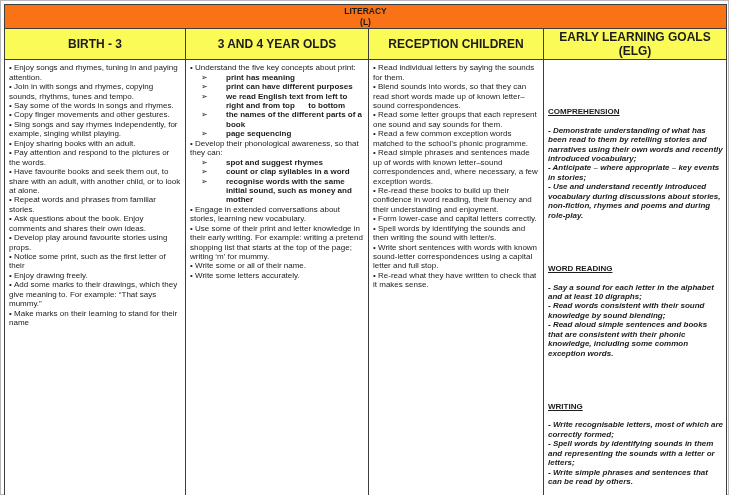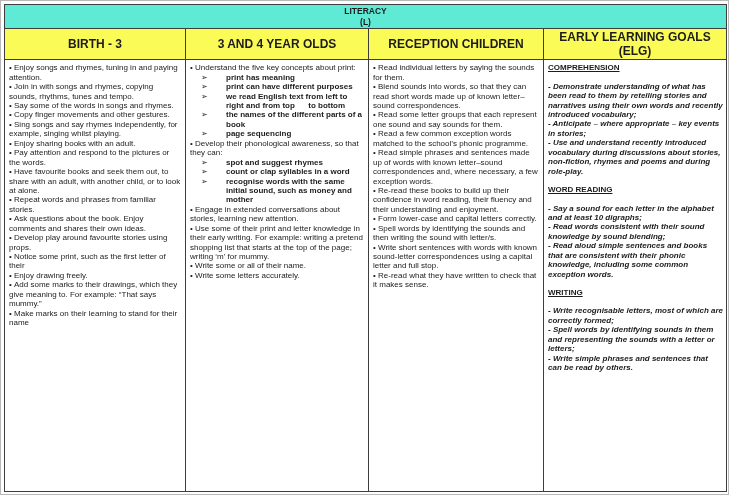--- a/index.html
+++ b/index.html
@@ -20,21 +20,21 @@
     position: absolute; left: 3px; top: 3px;
     width: 722px; height: 488px;
     border-collapse: collapse;
     table-layout: fixed;
   }
   table.eyfs td {
     border: 1px solid #3d3d3d;
     box-sizing: border-box;
   }
   .title-cell {
-    background: #5eead4;
+    background: #f97316;
     text-align: center;
     font-weight: bold;
     font-size: 8.5px;
     line-height: 1.25;
     height: 22px;
     padding: 1px 18px;
   }
   .col-header {
     background: #fbfb58;
     text-align: center;
@@ -49,21 +49,21 @@
     padding: 3px 3px 3px 4px;
     font-size: 8px;
     line-height: 1.18;
   }
   .bullet-item { margin: 0; }
   .marker { display: inline; }
   .sub-item { display: flex; padding-left: 11px; }
   .sub-marker { flex: none; width: 25px; }
   .sub-text { flex: 1; font-weight: bold; }
   .elg-cell { font-weight: bold; font-style: italic; }
-  .elg-section { margin-bottom: 9px; }
+  .elg-section { margin-bottom: 9px; margin-top: 44px; }
   .elg-heading {
     font-style: normal;
     text-decoration: underline;
     margin-bottom: 9px;
   }
   .elg-item { margin: 0; }
 </style>
 </head>
 <body>
 
@@ -134,21 +134,21 @@
               <div class="sub-text">spot and suggest rhymes</div>
             </div>
             <div class="sub-item">
               <span class="sub-marker">➢</span>
               <div class="sub-text">count or clap syllables in a word</div>
             </div>
             <div class="sub-item">
               <span class="sub-marker">➢</span>
               <div class="sub-text">recognise words with the same initial sound, such as money and mother</div>
             </div>
-            <div class="bullet-item"><span class="marker">•&nbsp;</span><span>Engage in extended conversations about stories, learning new attention.</span></div>
+            <div class="bullet-item"><span class="marker">•&nbsp;</span><span>Engage in extended conversations about stories, learning new vocabulary.</span></div>
             <div class="bullet-item"><span class="marker">•&nbsp;</span><span>Use some of their print and letter knowledge in their early writing. For example: writing a pretend shopping list that starts at the top of the page; writing ‘m’ for mummy.</span></div>
             <div class="bullet-item"><span class="marker">•&nbsp;</span><span>Write some or all of their name.</span></div>
             <div class="bullet-item"><span class="marker">•&nbsp;</span><span>Write some letters accurately.</span></div>
           </td>
       <td class="body-cell">
             <div class="bullet-item"><span class="marker">•&nbsp;</span><span>Read individual letters by saying the sounds for them.</span></div>
             <div class="bullet-item"><span class="marker">•&nbsp;</span><span>Blend sounds into words, so that they can read short words made up of known letter– sound correspondences.</span></div>
             <div class="bullet-item"><span class="marker">•&nbsp;</span><span>Read some letter groups that each represent one sound and say sounds for them.</span></div>
             <div class="bullet-item"><span class="marker">•&nbsp;</span><span>Read a few common exception words matched to the school’s phonic programme.</span></div>
             <div class="bullet-item"><span class="marker">•&nbsp;</span><span>Read simple phrases and sentences made up of words with known letter–sound correspondences and, where necessary, a few exception words.</span></div>

